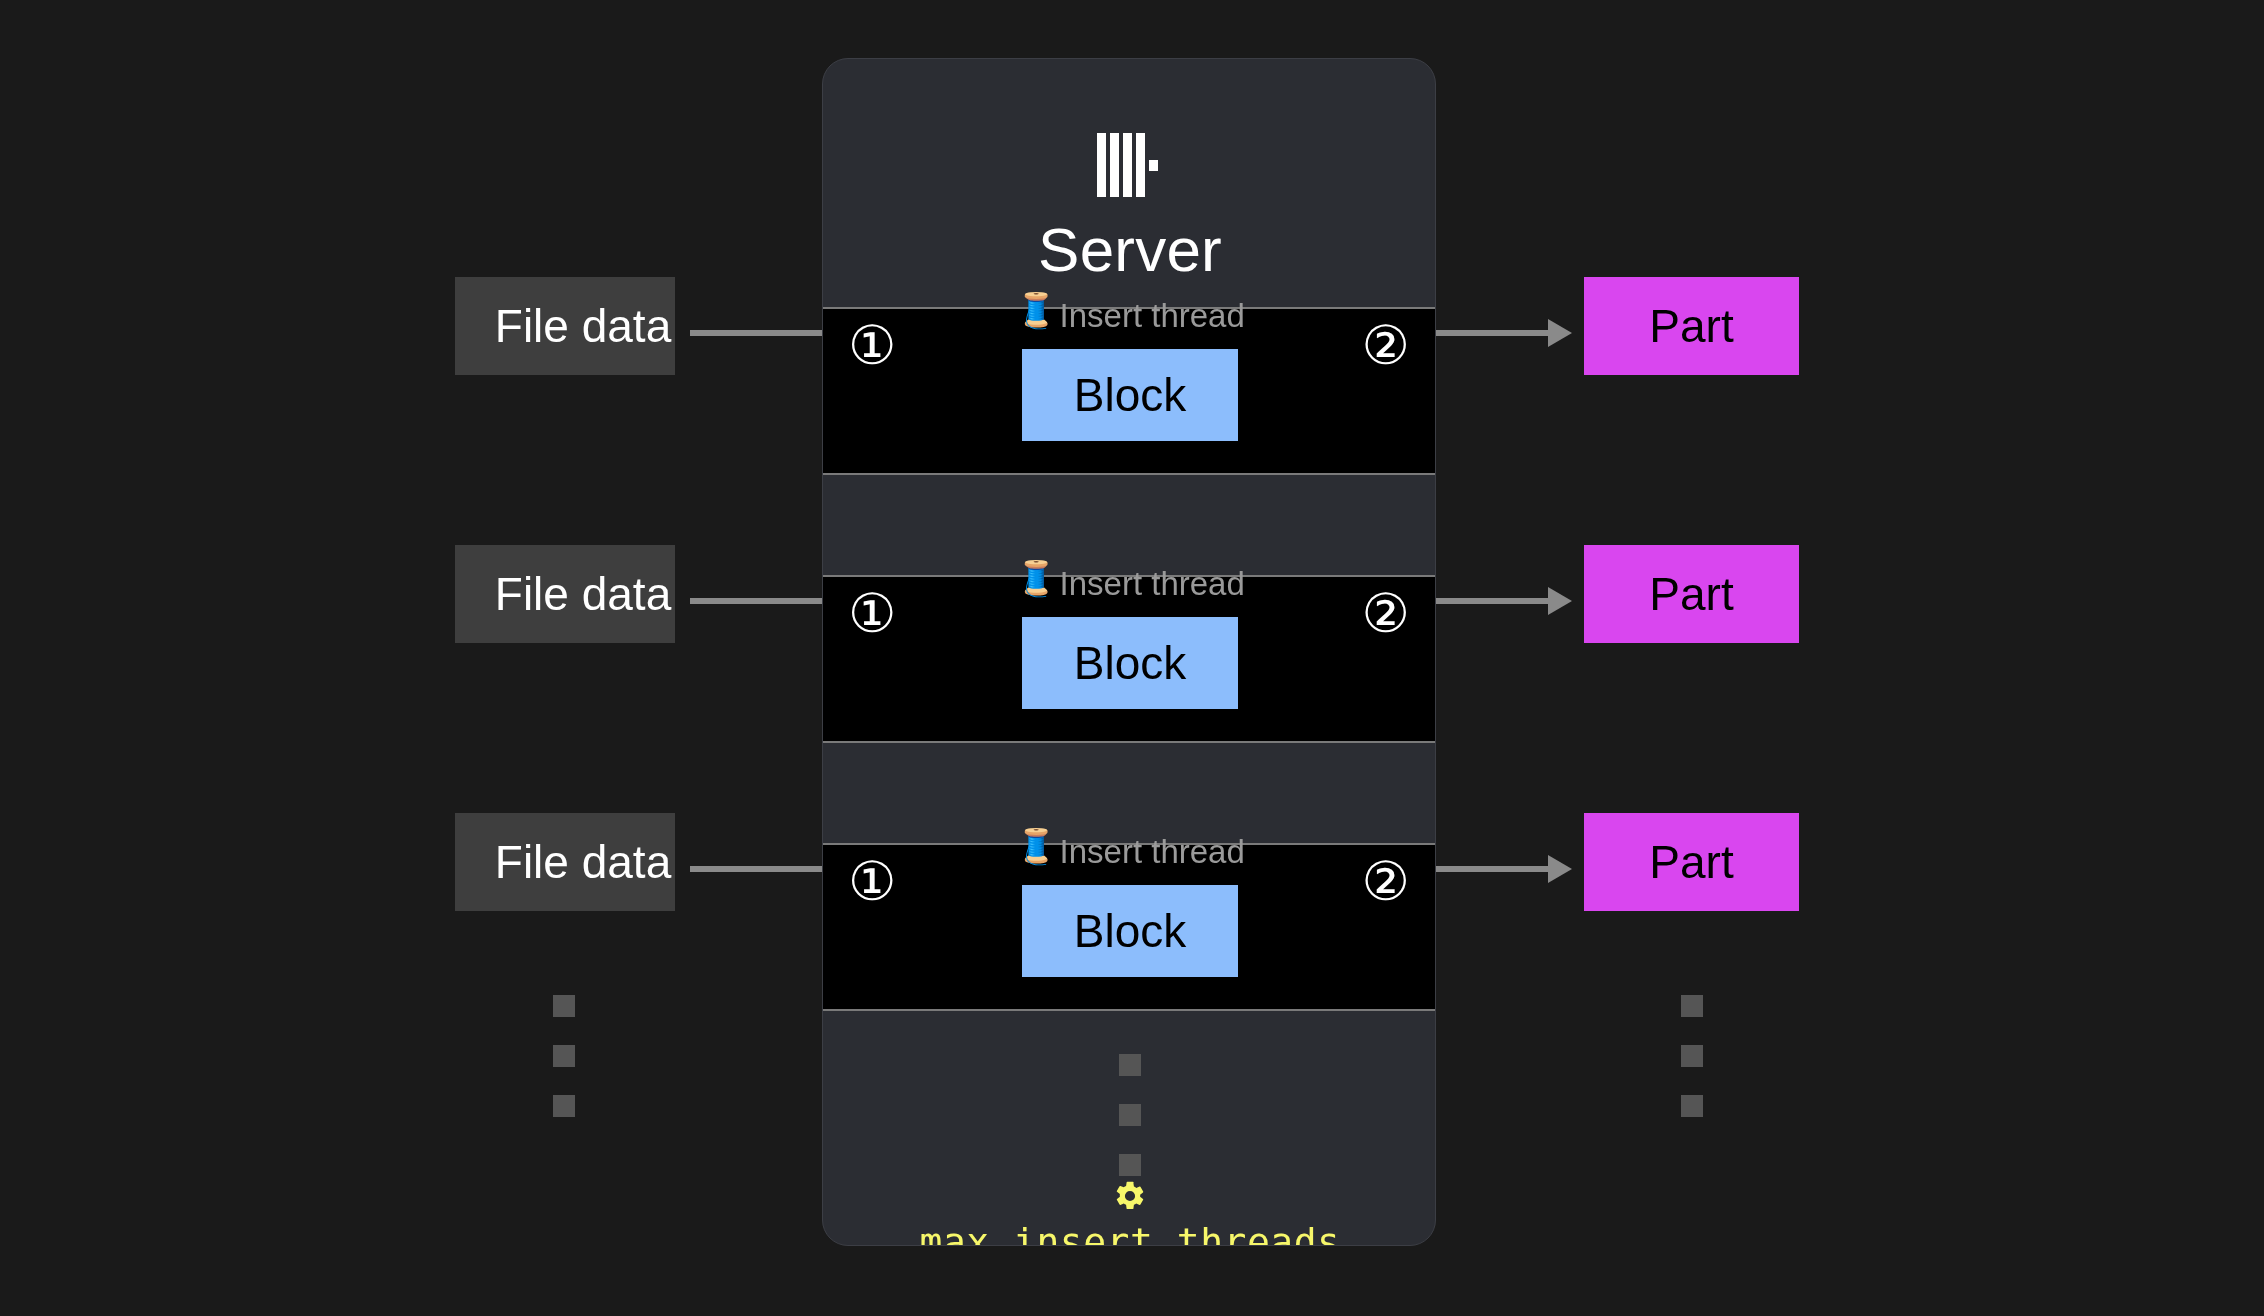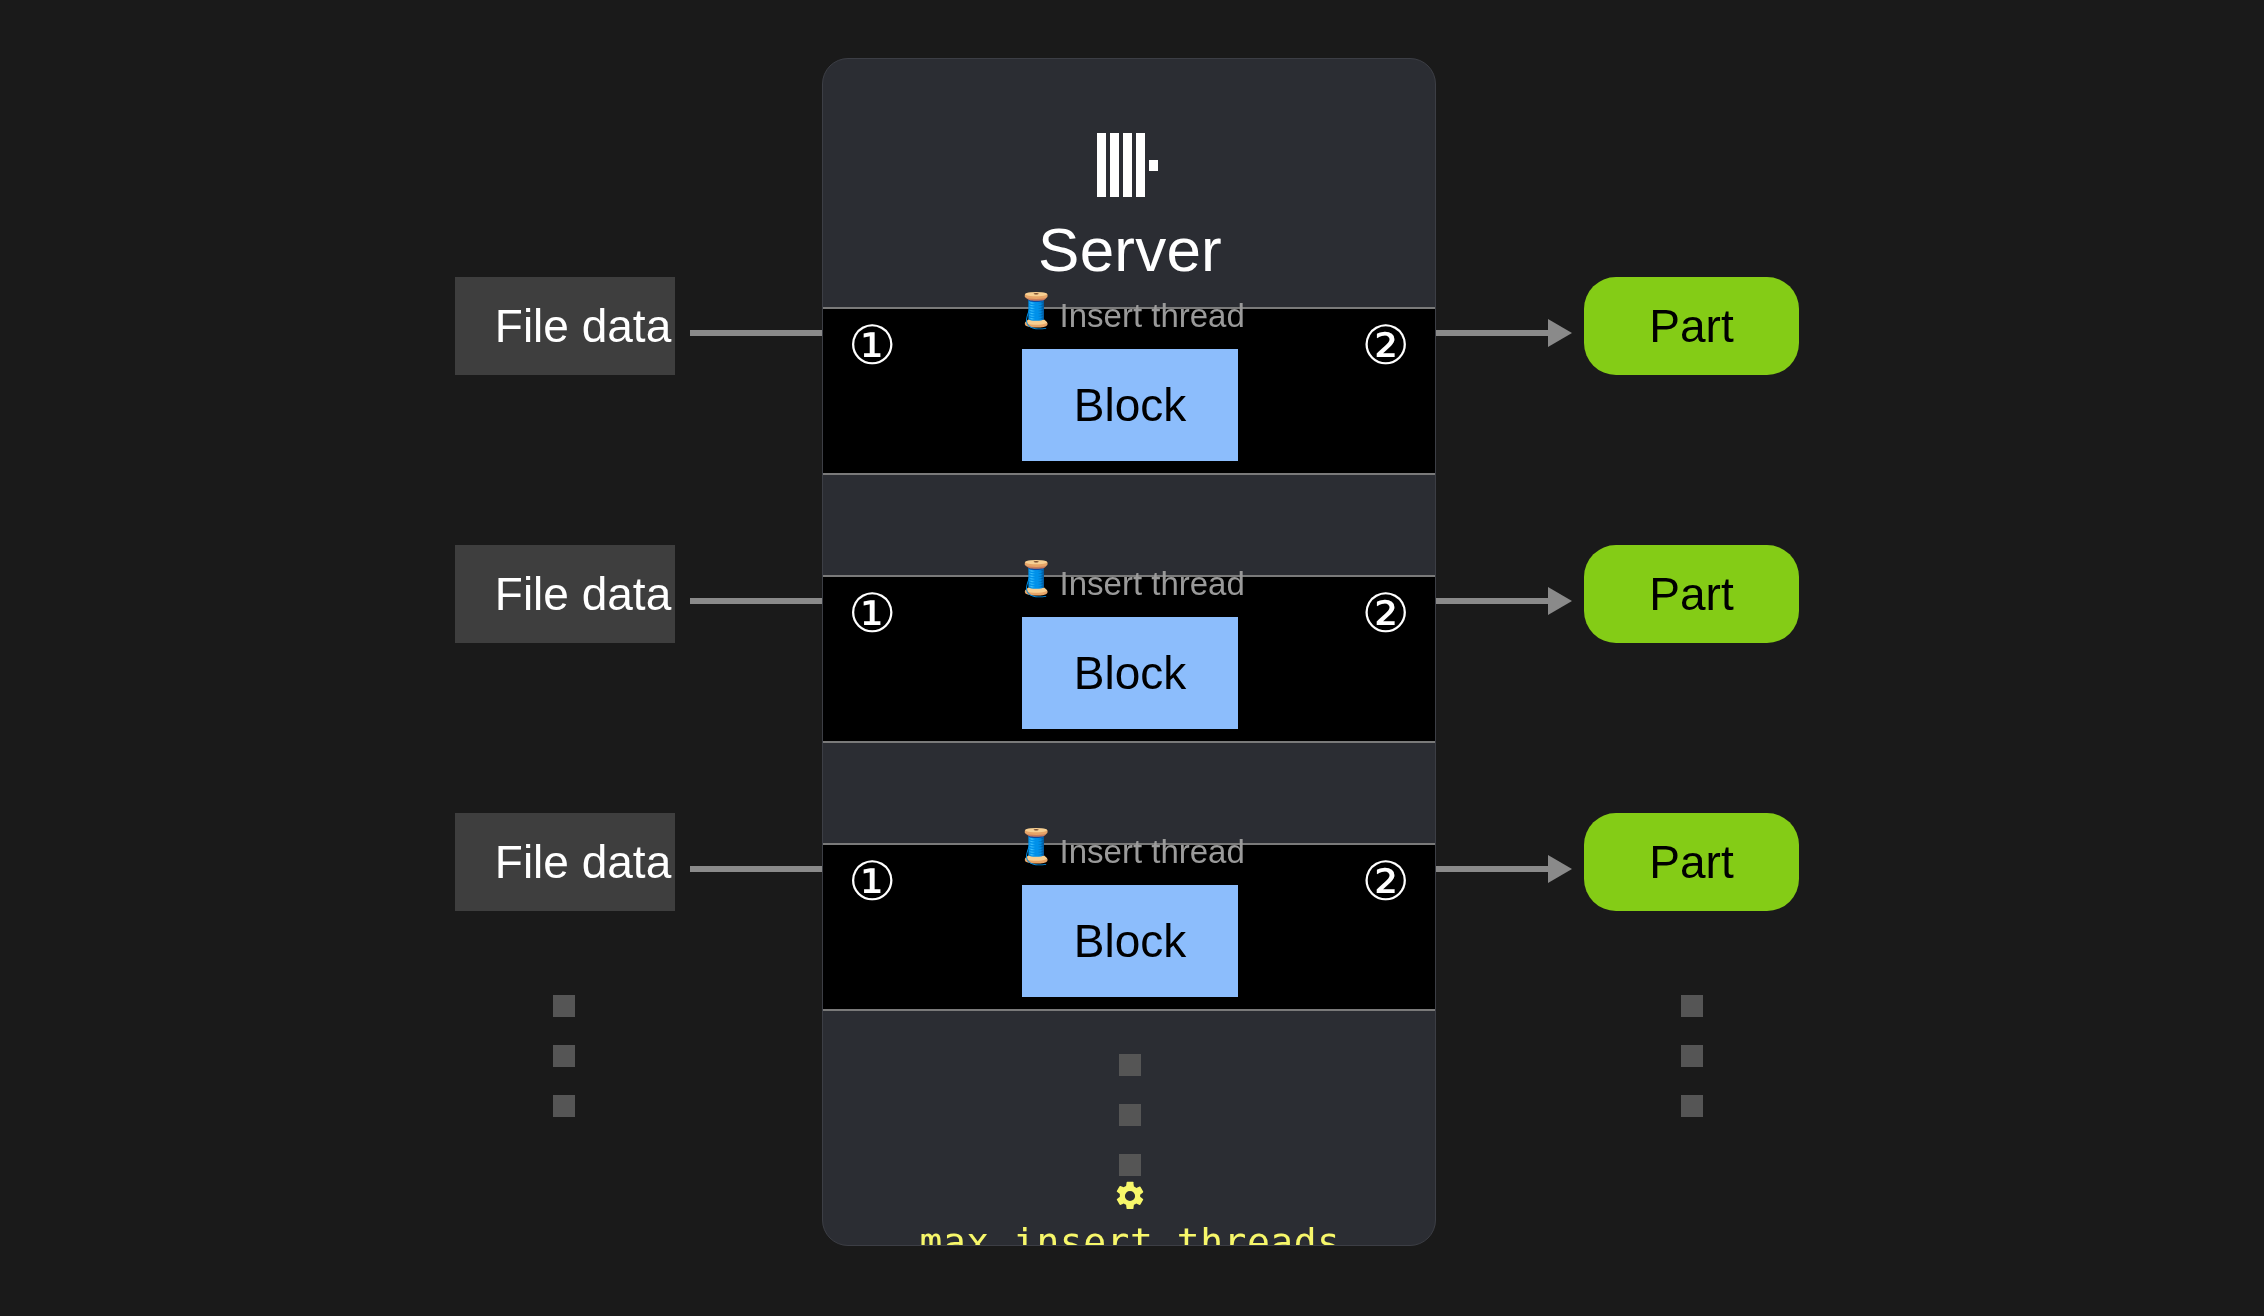--- a/index.html
+++ b/index.html
@@ -42,43 +42,43 @@
     display:flex; align-items:center; gap:2px;
     background:transparent; padding:0 2px; white-space:nowrap;
   }
   .thread-emoji{ font-size:34px; line-height:1; }
   .thread-label-text{
     color:#9a9a9a; font-size:33px; line-height:1;margin-top:12px;
   }
 
   .block-box{
     position:absolute; left:50%; transform:translateX(-50%);
-    top:40px; width:216px; height:112px;
+    top:40px; width:216px; height:92px;
     background:#8cbdfc;
     display:flex; align-items:center; justify-content:center;
   }
   .block-box-text{ color:#000; font-size:46px; line-height:1; }
 
   .step-marker{
     position:absolute; color:#ffffff; font-size:54px; line-height:1;
     font-family:"DejaVu Sans", sans-serif;
   }
   .step-in{ left:26px;  top:10px; }
   .step-out{ right:28px; top:10px; }
 
   
   .file-box{
     position:absolute; width:220px; height:98px; background:#3e3e3e;
     display:flex; align-items:center; justify-content:center;padding-left:36px;
   }
   .file-box-text{ color:#ffffff; font-size:46px; line-height:1; }
 
   .part-box{
-    position:absolute; width:215px; height:98px; background:#84cc16;
-    display:flex; align-items:center; justify-content:center;border-radius:32px;
+    position:absolute; width:215px; height:98px; background:#d946ef;
+    display:flex; align-items:center; justify-content:center;
   }
   .part-box-text{ color:#000000; font-size:46px; line-height:1; }
 
   
   .arrow{ position:absolute; height:6px; background:#8a8a8a; }
   .arrow::after{
     content:""; position:absolute; right:-22px; top:-11px;
     width:0; height:0;
     border-top:14px solid transparent;
     border-bottom:14px solid transparent;

